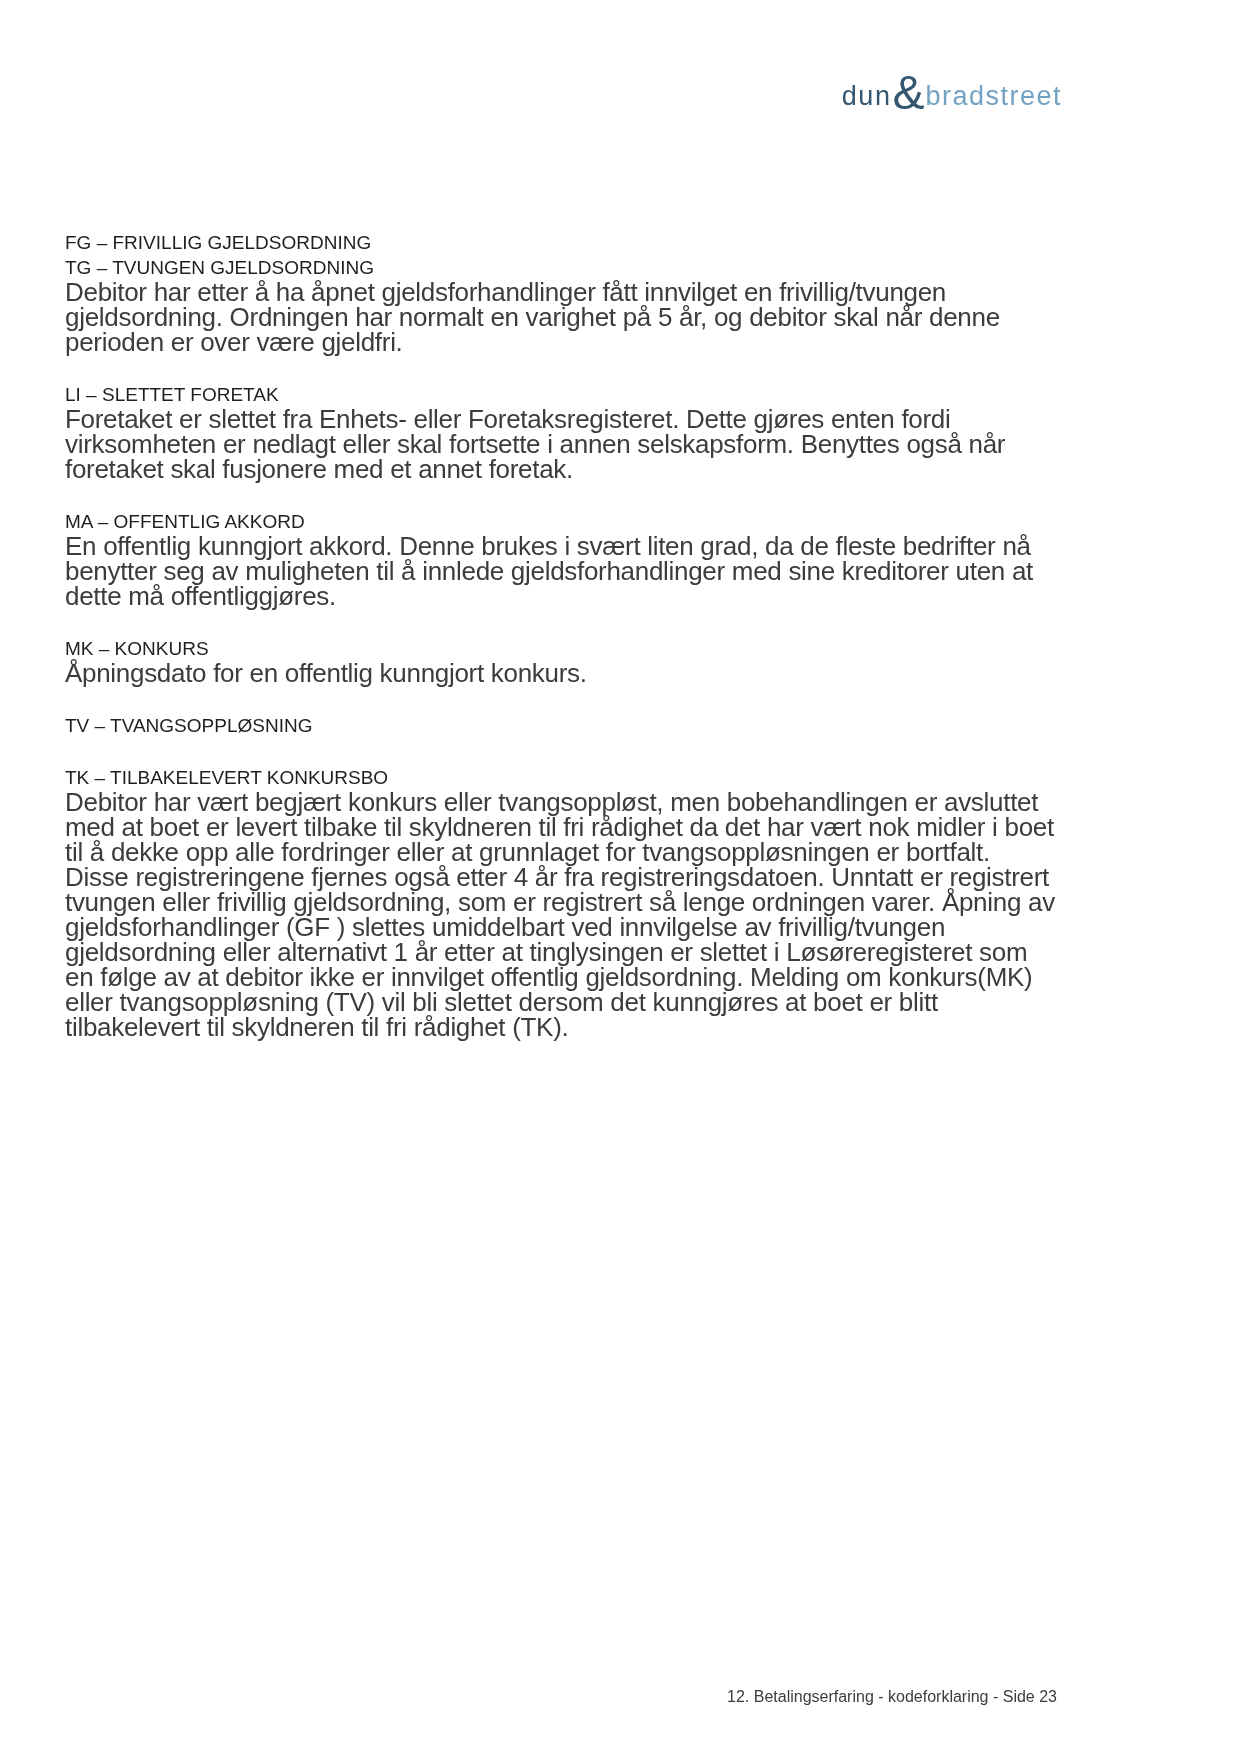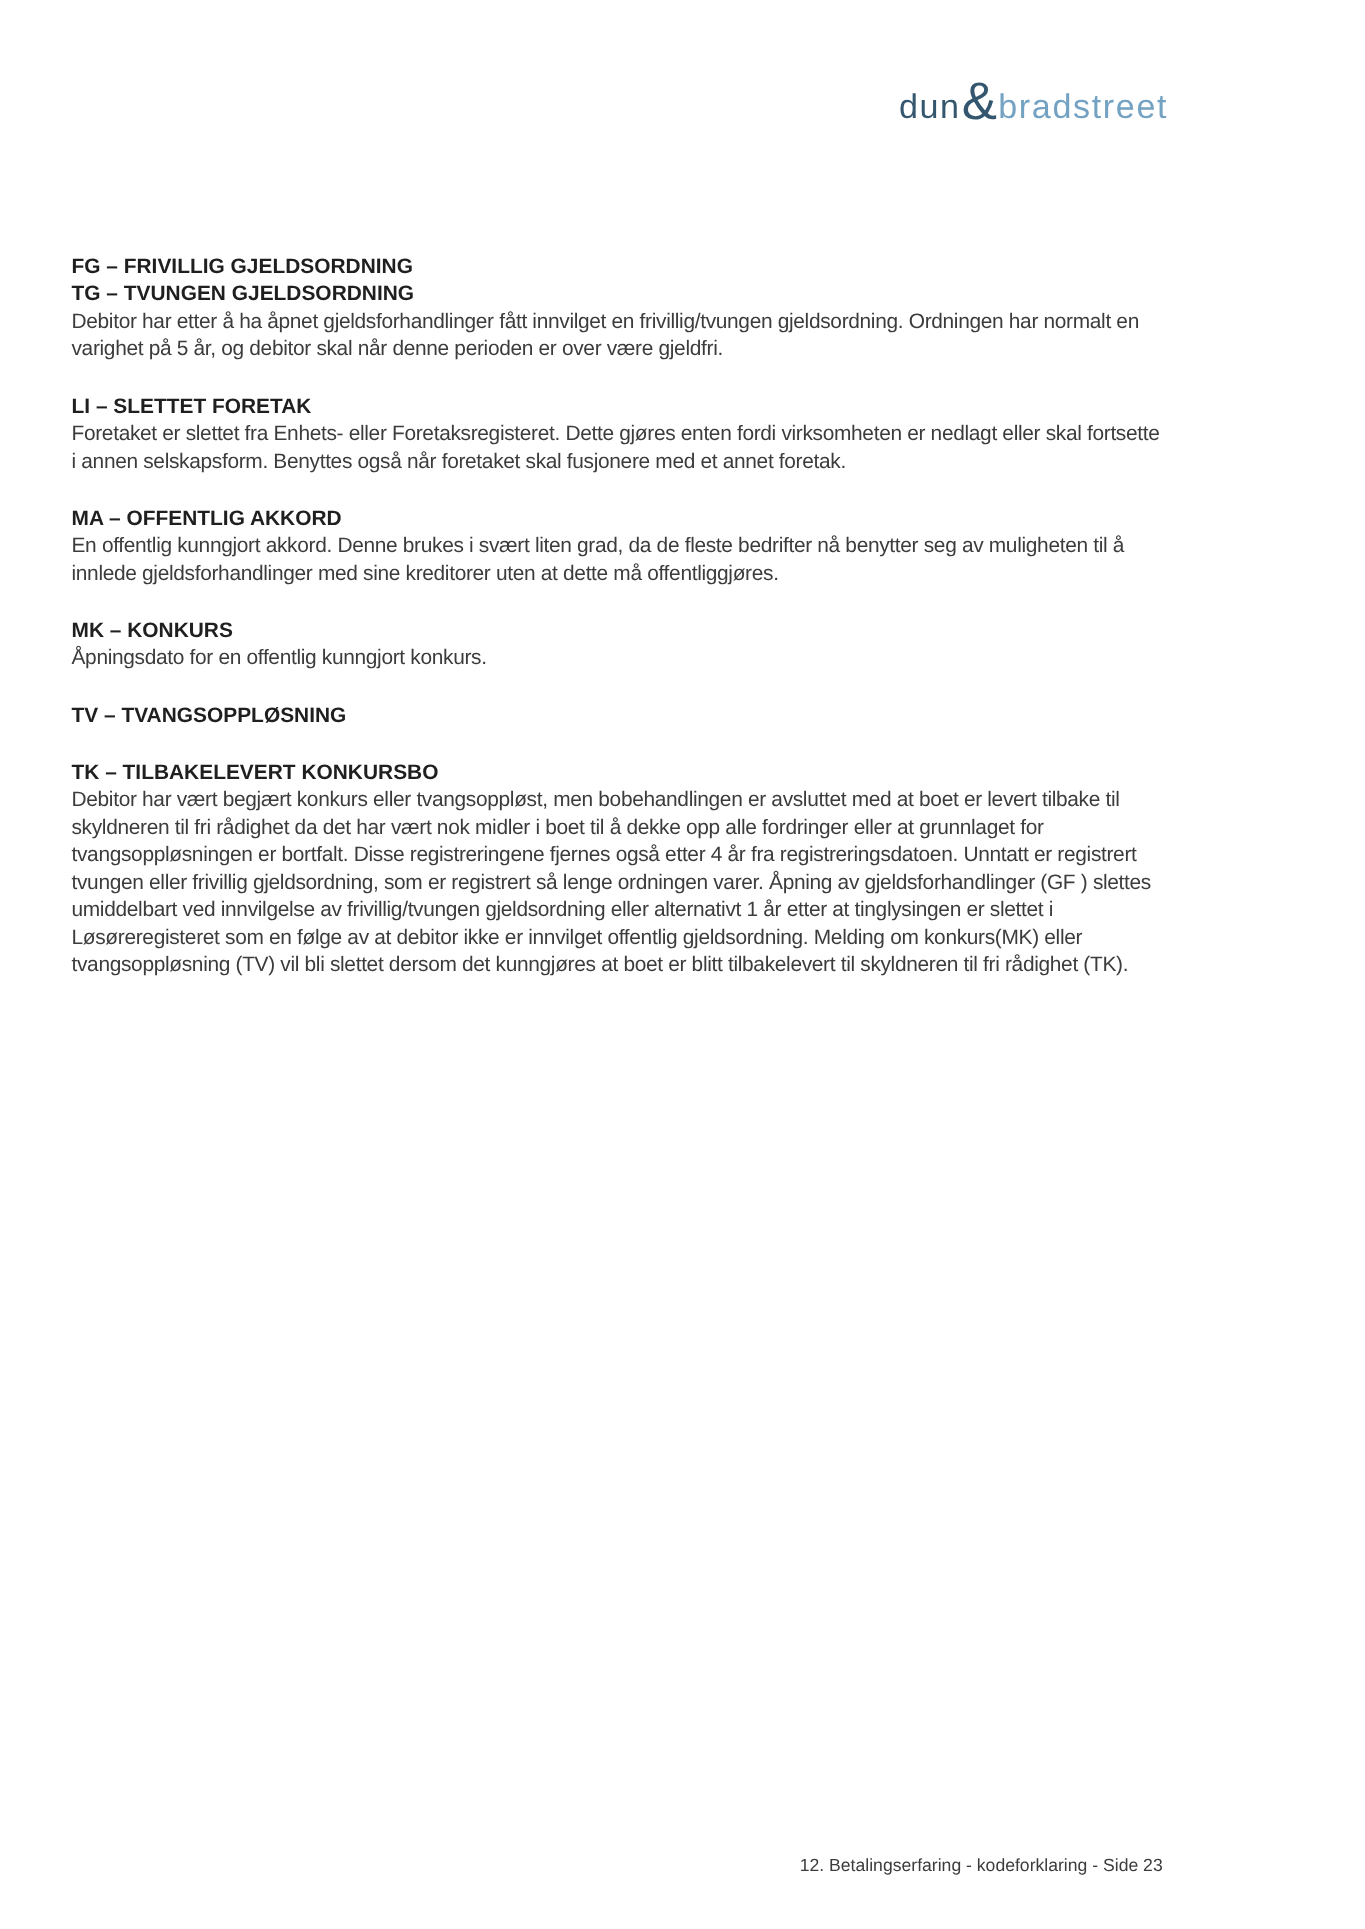--- a/index.html
+++ b/index.html
@@ -19,21 +19,21 @@
   
   .logo {
     position: absolute;
     top: 72px;
     right: 179px;
     display: flex;
     align-items: center;
     white-space: nowrap;
   }
   .logo-word {
-    font-size: 31px;
+    font-size: 27px;
     font-weight: 400;
     letter-spacing: 1.5px;
     line-height: 1;
   }
   .logo-amp {
     font-size: 48px;
     font-weight: 400;
     line-height: 1;
     margin: 0 1px;
     position: relative;
@@ -47,27 +47,27 @@
     top: 230px;
     width: 992px;
   }
   .content section {
     margin: 0 0 27px 0;
   }
   .content h2 {
     margin: 0;
     font-size: 19px;
     line-height: 25px;
-    font-weight: bold;
+    font-weight: normal;
     color: #1f1f1f;
     letter-spacing: 0;
   }
   .content p {
     margin: 0;
-    font-size: 19px;
+    font-size: 26px;
     line-height: 25px;
     color: #3c3c3c;
     letter-spacing: -0.3px;
   }
 
   
   .footer {
     position: absolute;
     left: 65px;
     top: 1684px;

